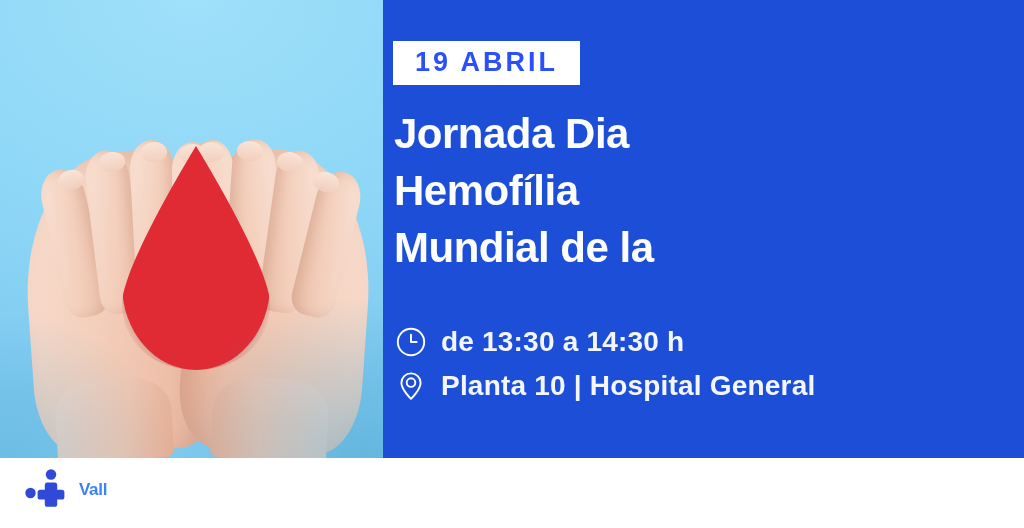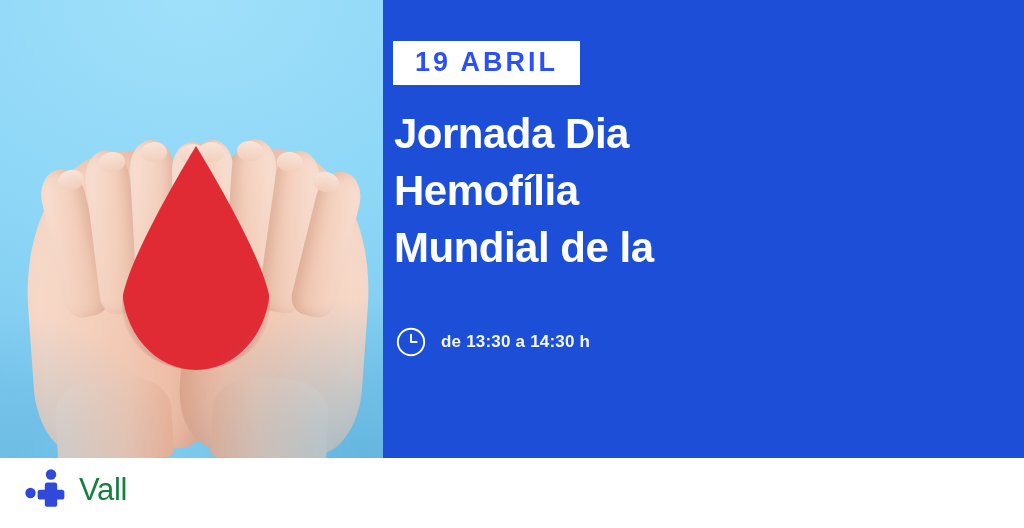--- a/index.html
+++ b/index.html
@@ -146,21 +146,21 @@
   #info-list {
     position:absolute;
     left:11px; top:320px;
     width:600px;
   }
   .info-row {
     display:flex;
     align-items:center;
     height:44px;
     color:#f4f6fd;
-    font-size:17px;
+    font-size:28px;
     font-weight:bold;
     letter-spacing:.2px;
   }
   .info-icon {
     width:34px; height:34px;
     margin-right:13px;
     flex:0 0 34px;
     display:flex;
     align-items:center;
     justify-content:center;
@@ -176,23 +176,23 @@
   }
   #logo {
     position:absolute;
     left:24px; top:8px;
     display:flex;
     align-items:center;
   }
   #logo-mark { width:46px; height:46px; flex:0 0 46px; }
   #logo-text {
     margin-left:9px;
-    color:#15803d;
-    font-size:31px;
-    font-weight:normal;
+    color:#3b82f6;
+    font-size:17px;
+    font-weight:bold;
     line-height:23px;
     letter-spacing:-0.3px;
   }
 </style>
 </head>
 <body>
 
 <div id="banner">
 
   <div id="photo-panel">
@@ -243,20 +243,29 @@
       <div class="info-row">
         <span class="info-icon">
           <svg width="32" height="32" viewBox="0 0 32 32" fill="none">
             <circle cx="16" cy="16" r="13.2" stroke="#ffffff" stroke-width="1.9"></circle>
             <path d="M16 8.6 V16 H21.6" stroke="#ffffff" stroke-width="1.9" stroke-linecap="round" stroke-linejoin="round"></path>
           </svg>
         </span>
         <span>de 13:30 a 14:30 h</span>
       </div>
 
+      <div class="info-row">
+        <span class="info-icon">
+          <svg width="32" height="32" viewBox="0 0 32 32" fill="none">
+            <path d="M16 3.4c-5.3 0-9.6 4.2-9.6 9.4 0 6.9 9.6 16.1 9.6 16.1s9.6-9.2 9.6-16.1c0-5.2-4.3-9.4-9.6-9.4Z" stroke="#ffffff" stroke-width="1.9" stroke-linejoin="round"></path>
+            <circle cx="16" cy="12.6" r="4.3" stroke="#ffffff" stroke-width="1.9"></circle>
+          </svg>
+        </span>
+        <span>Planta 10 | Hospital General</span>
+      </div>
 
     </div>
   </div>
 
   <div id="footer">
     <div id="logo">
       <span id="logo-mark">
         <svg width="46" height="46" viewBox="0 0 46 46" fill="none">
           <circle cx="27" cy="8.5" r="5.2" fill="#3149d8"></circle>
           <circle cx="6.5" cy="27" r="5.2" fill="#3149d8"></circle>

